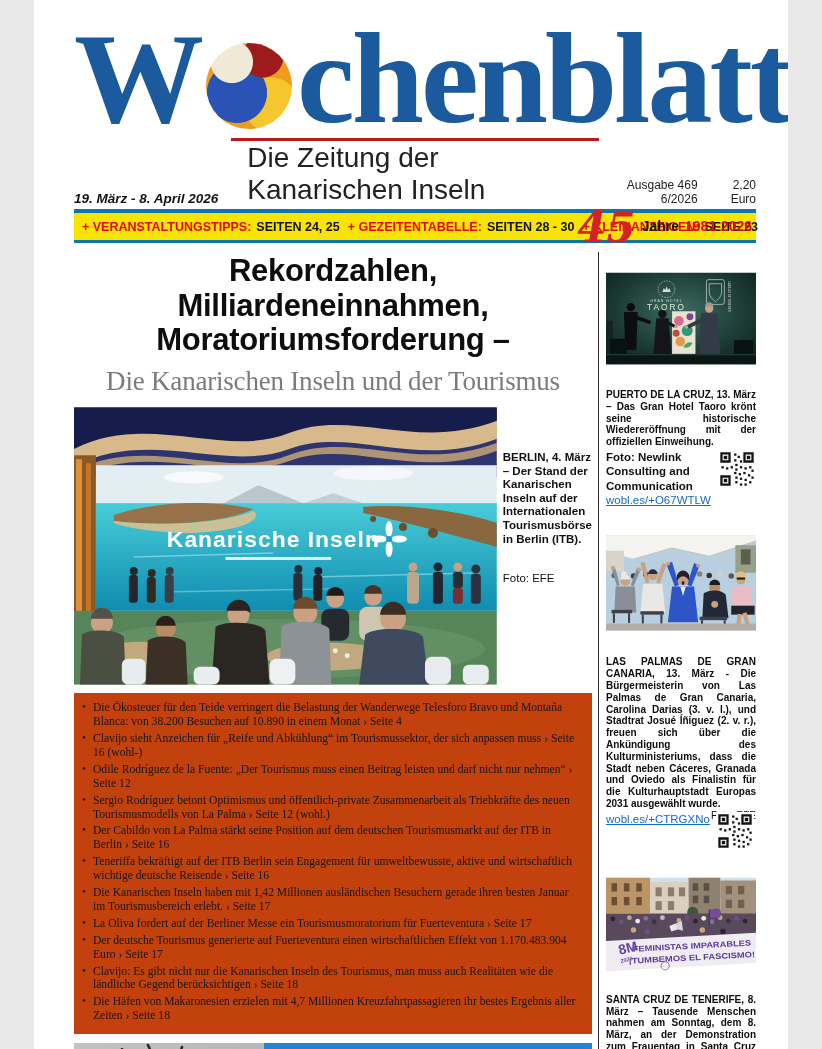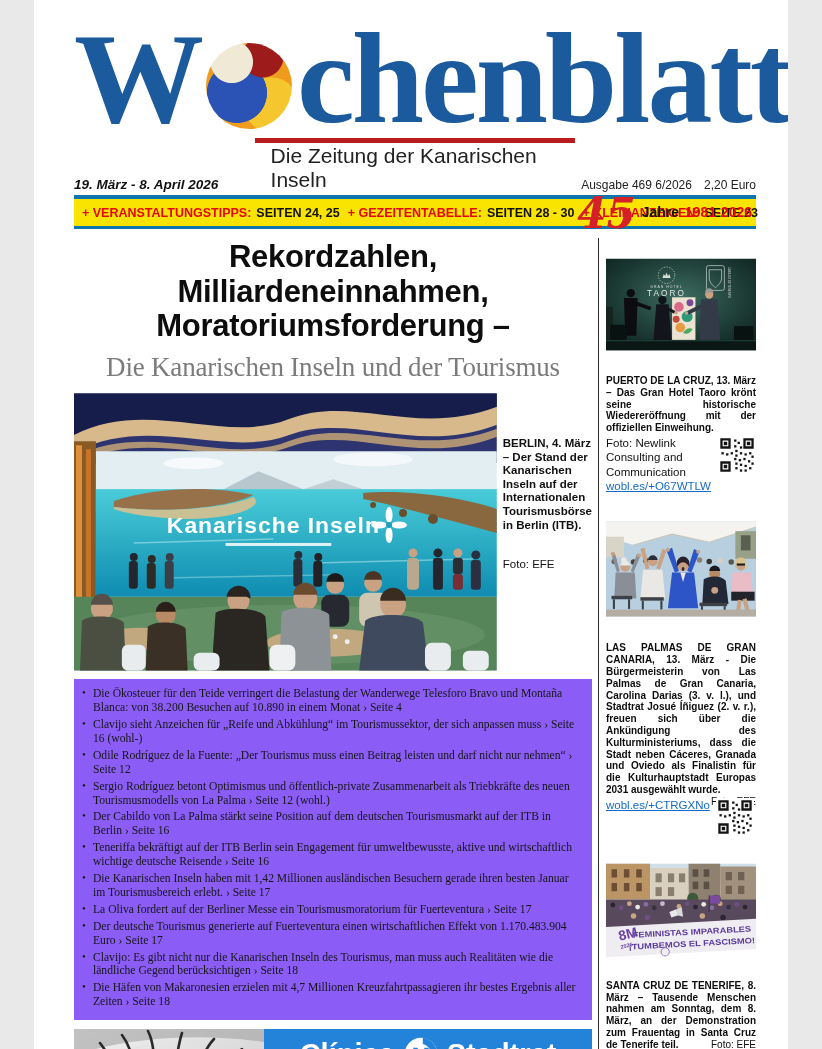--- a/index.html
+++ b/index.html
@@ -12,21 +12,21 @@
         color:#1b5a9c;letter-spacing:-3px;white-space:nowrap;}
   .logo-sphere{display:inline-block;width:86px;height:86px;border-radius:50%;vertical-align:-7px;margin:0 5px;
     background:
       radial-gradient(circle at 30% 22%, #efe9d6 0 23%, rgba(0,0,0,0) 24%),
       radial-gradient(circle at 66% 16%, #9e1b1b 0 22%, rgba(0,0,0,0) 23%),
       radial-gradient(circle at 36% 58%, #2b53b5 0 40%, rgba(0,0,0,0) 41%),
       radial-gradient(circle at 76% 72%, #f6c62e 0 30%, rgba(0,0,0,0) 31%),
       #ef9b1d;}
   .info-row{display:flex;align-items:flex-end;margin-top:8px;padding-bottom:3px;}
   .dateline{font-weight:700;font-size:13.5px;width:205px;font-style:italic;}
-  .tagline{font-size:21px;font-weight:400;color:#222;border-top:5px solid #b91c1c;padding:1px 16px 0;margin:0 auto;}
+  .tagline{font-size:28px;font-weight:400;color:#222;border-top:3px solid #b91c1c;padding:1px 16px 0;margin:0 auto;}
   .issue-price{width:205px;text-align:right;font-size:12px;color:#222;display:flex;justify-content:flex-end;gap:12px;}
   .blue-rule{height:4px;background:#0f76ad;}
 
   
   .banner{background:#f9e300;border-bottom:3px solid #0f76ad;height:27px;display:flex;align-items:center;
           position:relative;padding:0 8px;margin-bottom:9px;}
   .banner-items{font-size:12.5px;font-weight:700;display:flex;gap:5px;white-space:nowrap;}
   .b-red{color:#e30613;} .b-black{color:#111;margin-right:3px;}
   .anniversary{position:absolute;right:4px;top:-4px;display:flex;gap:6px;align-items:flex-start;z-index:3;text-align:right;}
   .anni-num{font-family:"DejaVu Serif",serif;font-style:italic;font-weight:700;font-size:42px;line-height:0.9;color:#d42027;}
@@ -42,36 +42,36 @@
   .headline-block{text-align:center;margin:2px 0 10px;}
   h1{font-family:Liberation Sans, sans-serif;font-size:31px;font-weight:700;line-height:1.12;margin:0;color:#0d0d0d;letter-spacing:-0.3px;}
   h2{font-family:"Liberation Serif",serif;font-size:27px;font-weight:400;color:#7b7b7b;margin:8px 0 0;letter-spacing:-0.2px;}
 
   
   .photo-row{display:flex;gap:6px;}
   .photo-caption{flex:1;font-size:11.5px;font-weight:700;line-height:1.18;padding-top:44px;}
   .photo-credit{display:block;font-weight:400;margin-top:26px;}
 
   
-  .story-list{list-style:none;margin:8px 0 0;padding:8px 16px 8px 6px;background:#8b5cf6;}
+  .story-list{list-style:none;margin:8px 0 0;padding:8px 16px 8px 6px;background:#c2410c;}
   .story{font-family:"Liberation Serif",serif;font-size:11.6px;line-height:1.2;color:#161616;
          padding-left:13px;position:relative;margin-bottom:3px;}
   .story::before{content:"•";position:absolute;left:2px;top:-1px;font-size:11px;}
 
   
   .ad{display:flex;margin-top:9px;}
   .ad-right{flex:1;background:#2383d8;color:#fff;padding:7px 8px 6px;display:flex;flex-direction:column;}
   .brand-row{display:flex;align-items:center;justify-content:center;gap:8px;font-size:29px;font-weight:700;line-height:1;}
   .ad-subtitle{text-align:center;letter-spacing:6px;font-size:16px;margin-top:6px;font-weight:400;}
 
   
   .r-article{margin-bottom:7px;}
   .r-photo{display:block;width:100%;}
   .r-caption{font-size:10px;font-weight:700;line-height:1.18;text-align:justify;margin-top:4px;color:#0d0d0d;}
-  .credit-plain{font-weight:400;}
+  .credit-plain{font-weight:700;}
   .credit-inline{font-weight:400;float:right;}
   .credit-row{display:flex;margin-top:2px;gap:6px;align-items:flex-start;}
   .credit-left{flex:1;font-size:11.5px;line-height:1.25;}
   .wobl-link{color:#1569c7;text-decoration:underline;font-weight:400;cursor:pointer;}
   .qr{width:38px;height:38px;flex:none;}
 
   
   .teaser{background:#f6b5b5;padding:8px 10px 9px;margin-top:9px;}
   .teaser-text{font-family:"Liberation Serif",serif;font-weight:700;font-size:13.5px;line-height:1.22;color:#1a1a1a;}
 

